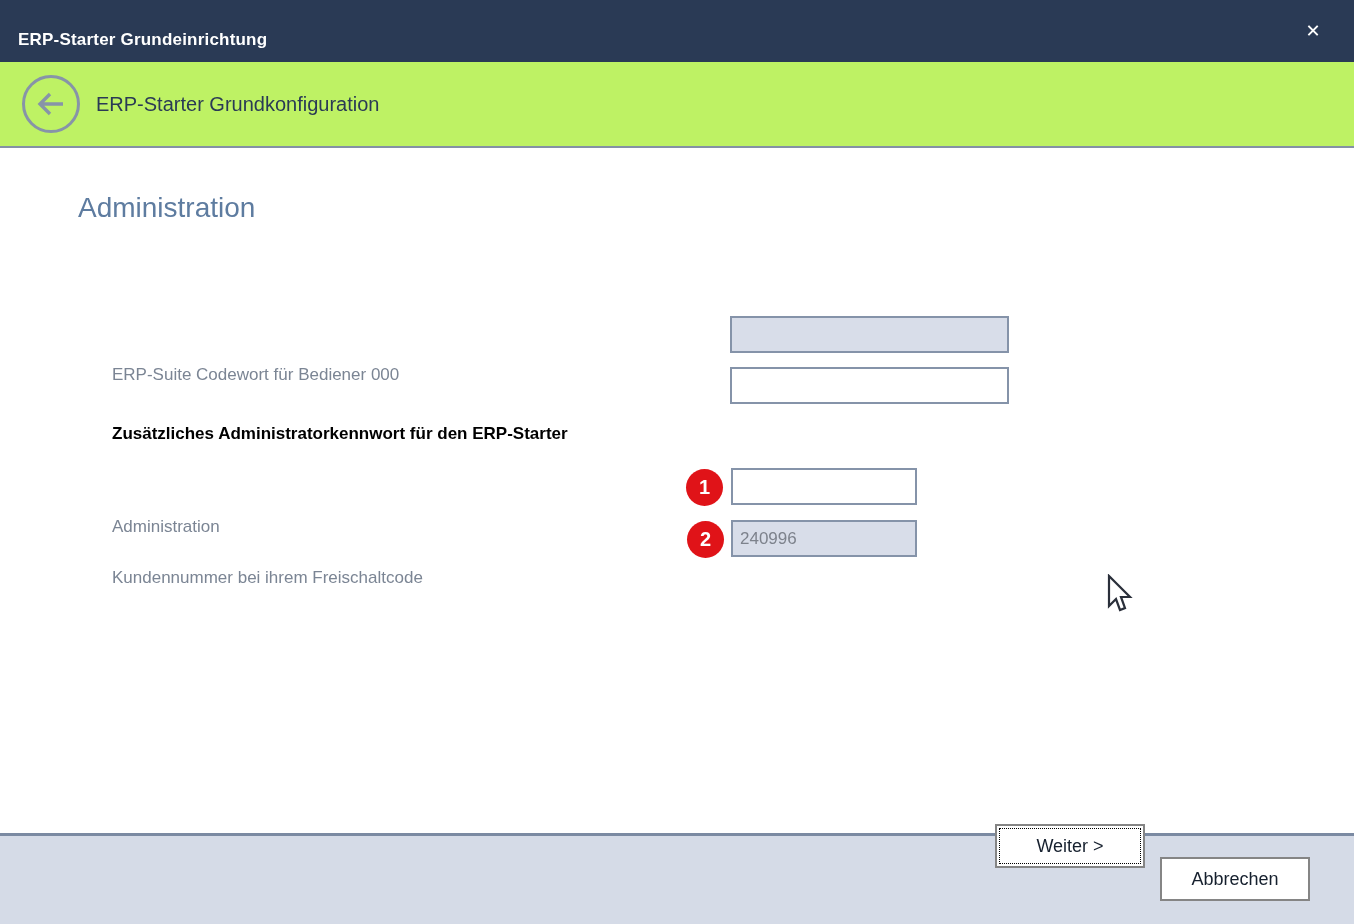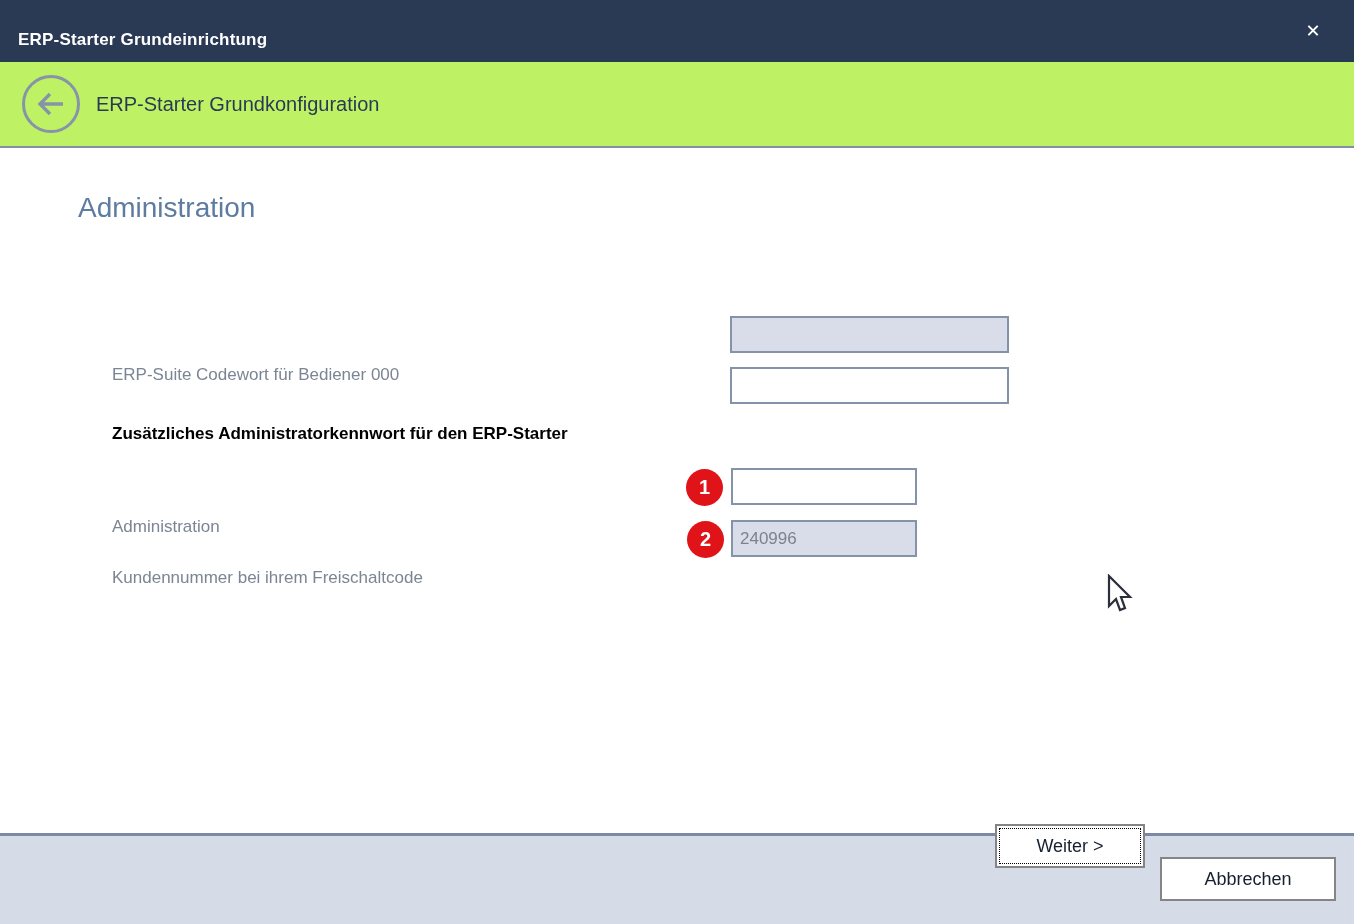--- a/index.html
+++ b/index.html
@@ -103,21 +103,21 @@
     font-family:"Liberation Sans", sans-serif;
     font-size:18px; color:#16202e;
     display:flex; align-items:center; justify-content:center;
     cursor:pointer;
   }
   .btn-weiter {
     left:995px; top:824px; width:150px; height:44px;
     outline:1px dotted #000000; outline-offset:-5px;
   }
   .btn-abbrechen {
-    left:1160px; top:857px; width:176px; height:44px;
+    left:1160px; top:857px; width:150px; height:44px;
   }
 
   
   .mouse-cursor {
     position:absolute; left:1104px; top:574px;
     z-index:10; pointer-events:none;
   }
 </style>
 </head>
 <body>

